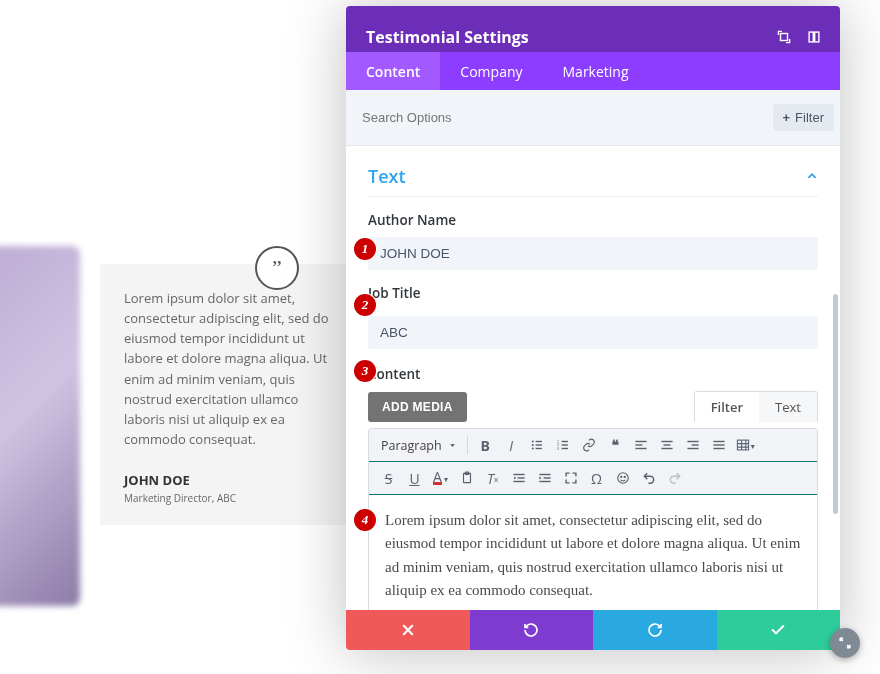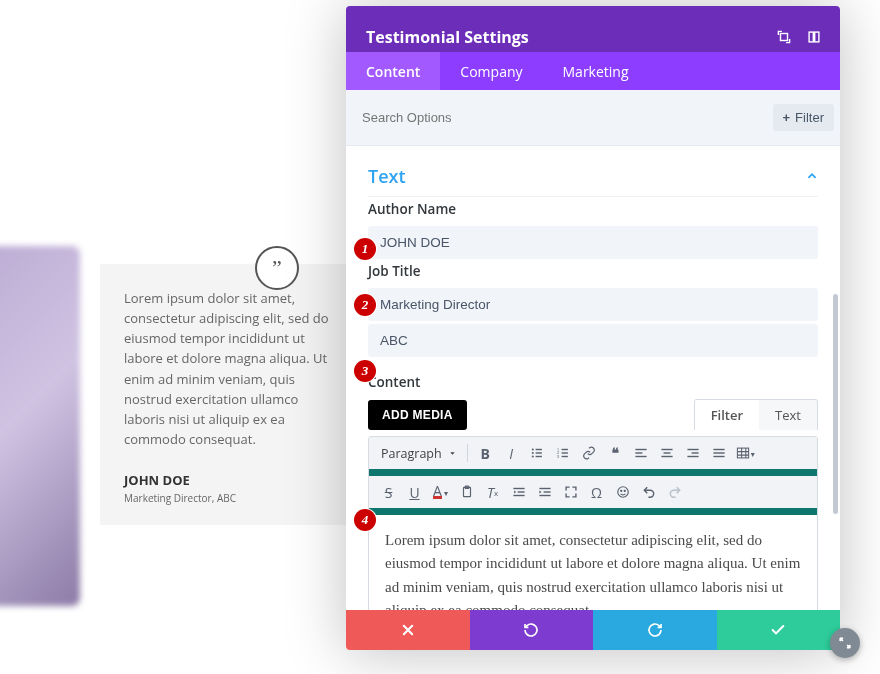--- a/index.html
+++ b/index.html
@@ -53,37 +53,37 @@
   .searchbar { background: #f1f5f9; height: 56px; display:flex; align-items:center; padding: 0 6px 0 16px; border-bottom:1px solid #e5e9ee; }
   .search-input { flex:1; border:none; background:transparent; color:#7a8796; font-size:13px; outline:none; }
   .filter-btn { background:#e4eaf0; border:none; color:#4a5568; font-size:13px; padding:6px 10px; border-radius:3px; display:flex; align-items:center; gap:5px; cursor:pointer; }
   .filter-btn .plus { font-weight:700; }
 
   .panel-body { flex:1; overflow-y:auto; padding: 10px 22px 10px 22px; position: relative; }
   .section-header { display:flex; align-items:center; justify-content:space-between; padding:8px 0; border-bottom:1px solid #eef1f5; }
   .section-title { color:#2ea3f2; font-size:18px; font-weight:600; }
   .section-caret { color:#2ea3f2; font-size:14px; cursor:pointer; }
 
-  .field { margin-top: 3px; }
+  .field { margin-top: 14px; }
   .field-label { font-size: 13.5px; font-weight: 600; color:#32373c; margin-bottom:8px; }
   .text-input {
     width:100%; background:#f1f5f9; border:none; border-radius:3px;
     padding:9px 12px; font-size:13.5px; color:#4a5568; outline:none;
   }
 
   .content-field { margin-top: 16px; }
   .add-media-row { display:flex; align-items:flex-end; justify-content:space-between; margin-bottom:6px; }
-  .add-media-btn { background:#000000; color:#fff; border:none; padding:8px 14px; font-size:12px; font-weight:700; letter-spacing:.3px; border-radius:3px; cursor:pointer; }
+  .add-media-btn { background:#737373; color:#fff; border:none; padding:8px 14px; font-size:12px; font-weight:700; letter-spacing:.3px; border-radius:3px; cursor:pointer; }
   .vt-tabs { display:flex; border:1px solid #d7dce2; border-bottom:none; border-radius:3px 3px 0 0; overflow:hidden; }
   .vt-tab { padding:6px 16px; font-size:13px; color:#555; background:#fff; cursor:pointer; }
   .vt-tab.active { background:#fff; font-weight:600; }
   .vt-tab:not(.active) { background:#f6f7f8; }
 
   .editor-wrap { border:1px solid #d7dce2; border-radius:3px; overflow:hidden; }
-  .toolbar-row { background:#f1f3f6; border-bottom:7px solid #0f766e; padding:5px 8px; display:flex; align-items:center; gap:3px; flex-wrap:wrap; }
+  .toolbar-row { background:#f1f3f6; border-bottom:1px solid #0f766e; padding:5px 8px; display:flex; align-items:center; gap:3px; flex-wrap:wrap; }
   .tb-select { font-size:12.5px; color:#444; padding:2px 4px; border:none; background:transparent; display:flex; align-items:center; gap:6px; cursor:pointer; }
   .tbtn { width:23px; height:22px; display:inline-flex; align-items:center; justify-content:center; color:#5a6270; font-size:14px; border-radius:3px; cursor:pointer; }
   .tbtn svg, .tbtn span { pointer-events:none; }
   .tb-sep { width:1px; height:18px; background:#d0d6de; margin:0 3px; }
   .editor-area { padding:14px 16px 24px; font-family: Georgia, serif; font-size: 15px; color:#4a4a4a; line-height:1.55; min-height:120px; position:relative; }
   .editor-area p { margin:0; }
 
   .action-bar { display:flex; height:40px; }
   .abtn { flex:1; display:flex; align-items:center; justify-content:center; color:#fff; cursor:pointer; }
   .abtn.cancel { background:#ef5a59; }
@@ -160,21 +160,20 @@
       </div>
     </div>
 
     <div class="field">
       <div class="field-label">Author Name</div>
       <input class="text-input" value="JOHN DOE" style="">
     </div>
 
     <div class="field">
       <div class="field-label">Job Title</div>
-      <input class="text-input" value="Marketing Director" style="">
     </div>
 
     <div class="field">
       <input class="text-input" value="ABC" style="">
     </div>
 
     <div class="content-field">
       <div class="field-label">Content</div>
       <div class="add-media-row">
         <button class="add-media-btn">ADD MEDIA</button>

